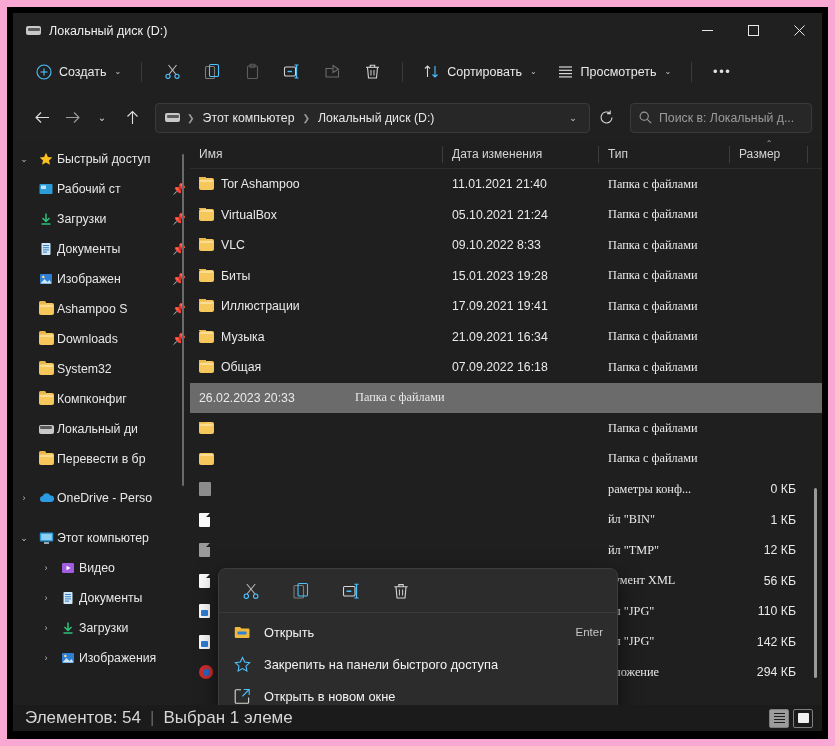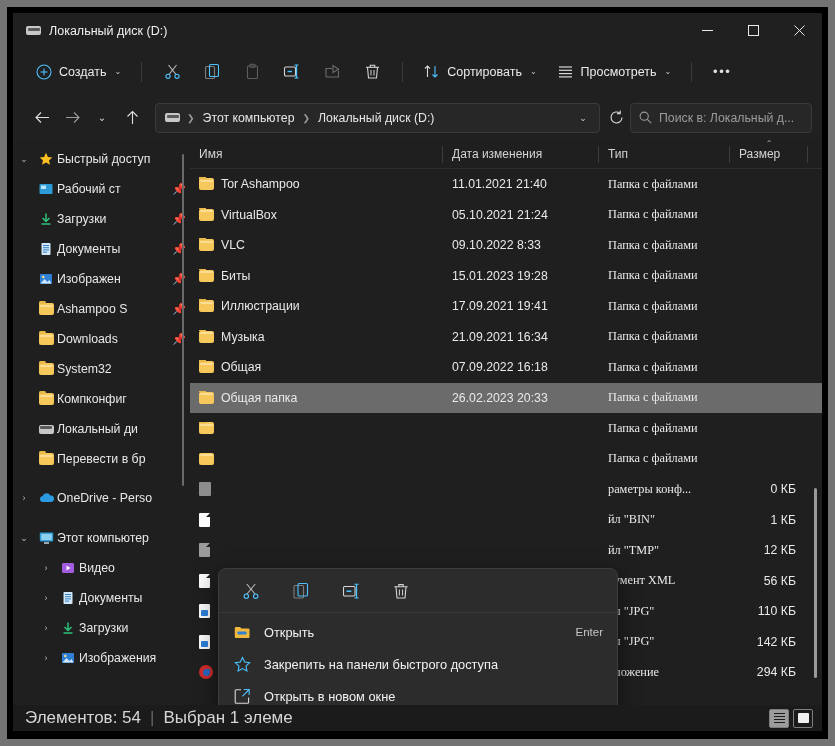--- a/index.html
+++ b/index.html
@@ -5,21 +5,21 @@
   * { box-sizing: border-box; margin: 0; padding: 0; }
   html, body {
     width: 835px; height: 746px;
     background: #4a7a52;
     font-family: "Liberation Sans", sans-serif;
     overflow: hidden;
   }
   #root {
     position: relative;
     width: 835px; height: 746px;
-    background: #737373;
+    background: #f9a8d4;
   }
   
   .frame {
     position: absolute;
     left: 7px; top: 7px;
     width: 821px; height: 732px;
     background: #000;
   }
   .window {
     position: absolute;
@@ -133,20 +133,21 @@
     color: #d0d0d0; font-size: 9px;
   }
   .refresh {
     width: 28px; height: 28px;
     display: flex; align-items: center; justify-content: center;
     color: #d8d8d8; margin-left: 2px; border-radius: 4px;
   }
   .searchbox {
     width: 182px;
     height: 30px;
+    margin-left: 10px;
     background: #272727;
     border: 1px solid #3a3a3a;
     border-radius: 4px;
     display: flex; align-items: center;
     padding: 0 8px;
     gap: 7px;
   }
   .search-ph { color: #9b9b9b; font-size: 12.3px; white-space: nowrap; overflow: hidden; }
 
   
@@ -879,24 +880,20 @@
             <div class="cell cell-name">
                 <span class="folder-ico"></span>
                 <span>Общая</span>
               </div>
             <div class="cell cell-date">07.09.2022 16:18</div>
             <div class="cell cell-type">Папка с файлами</div>
             <div class="cell cell-size"></div>
           </div>
 
           <div class="row selected">
-            <div class="cell cell-name">
-                <span class="folder-ico"></span>
-                <span>Общая папка</span>
-              </div>
             <div class="cell cell-date">26.02.2023 20:33</div>
             <div class="cell cell-type">Папка с файлами</div>
             <div class="cell cell-size"></div>
           </div>
 
           <div class="row">
             <div class="cell cell-name">
                 <span class="folder-ico"></span>
                 <span></span>
               </div>

